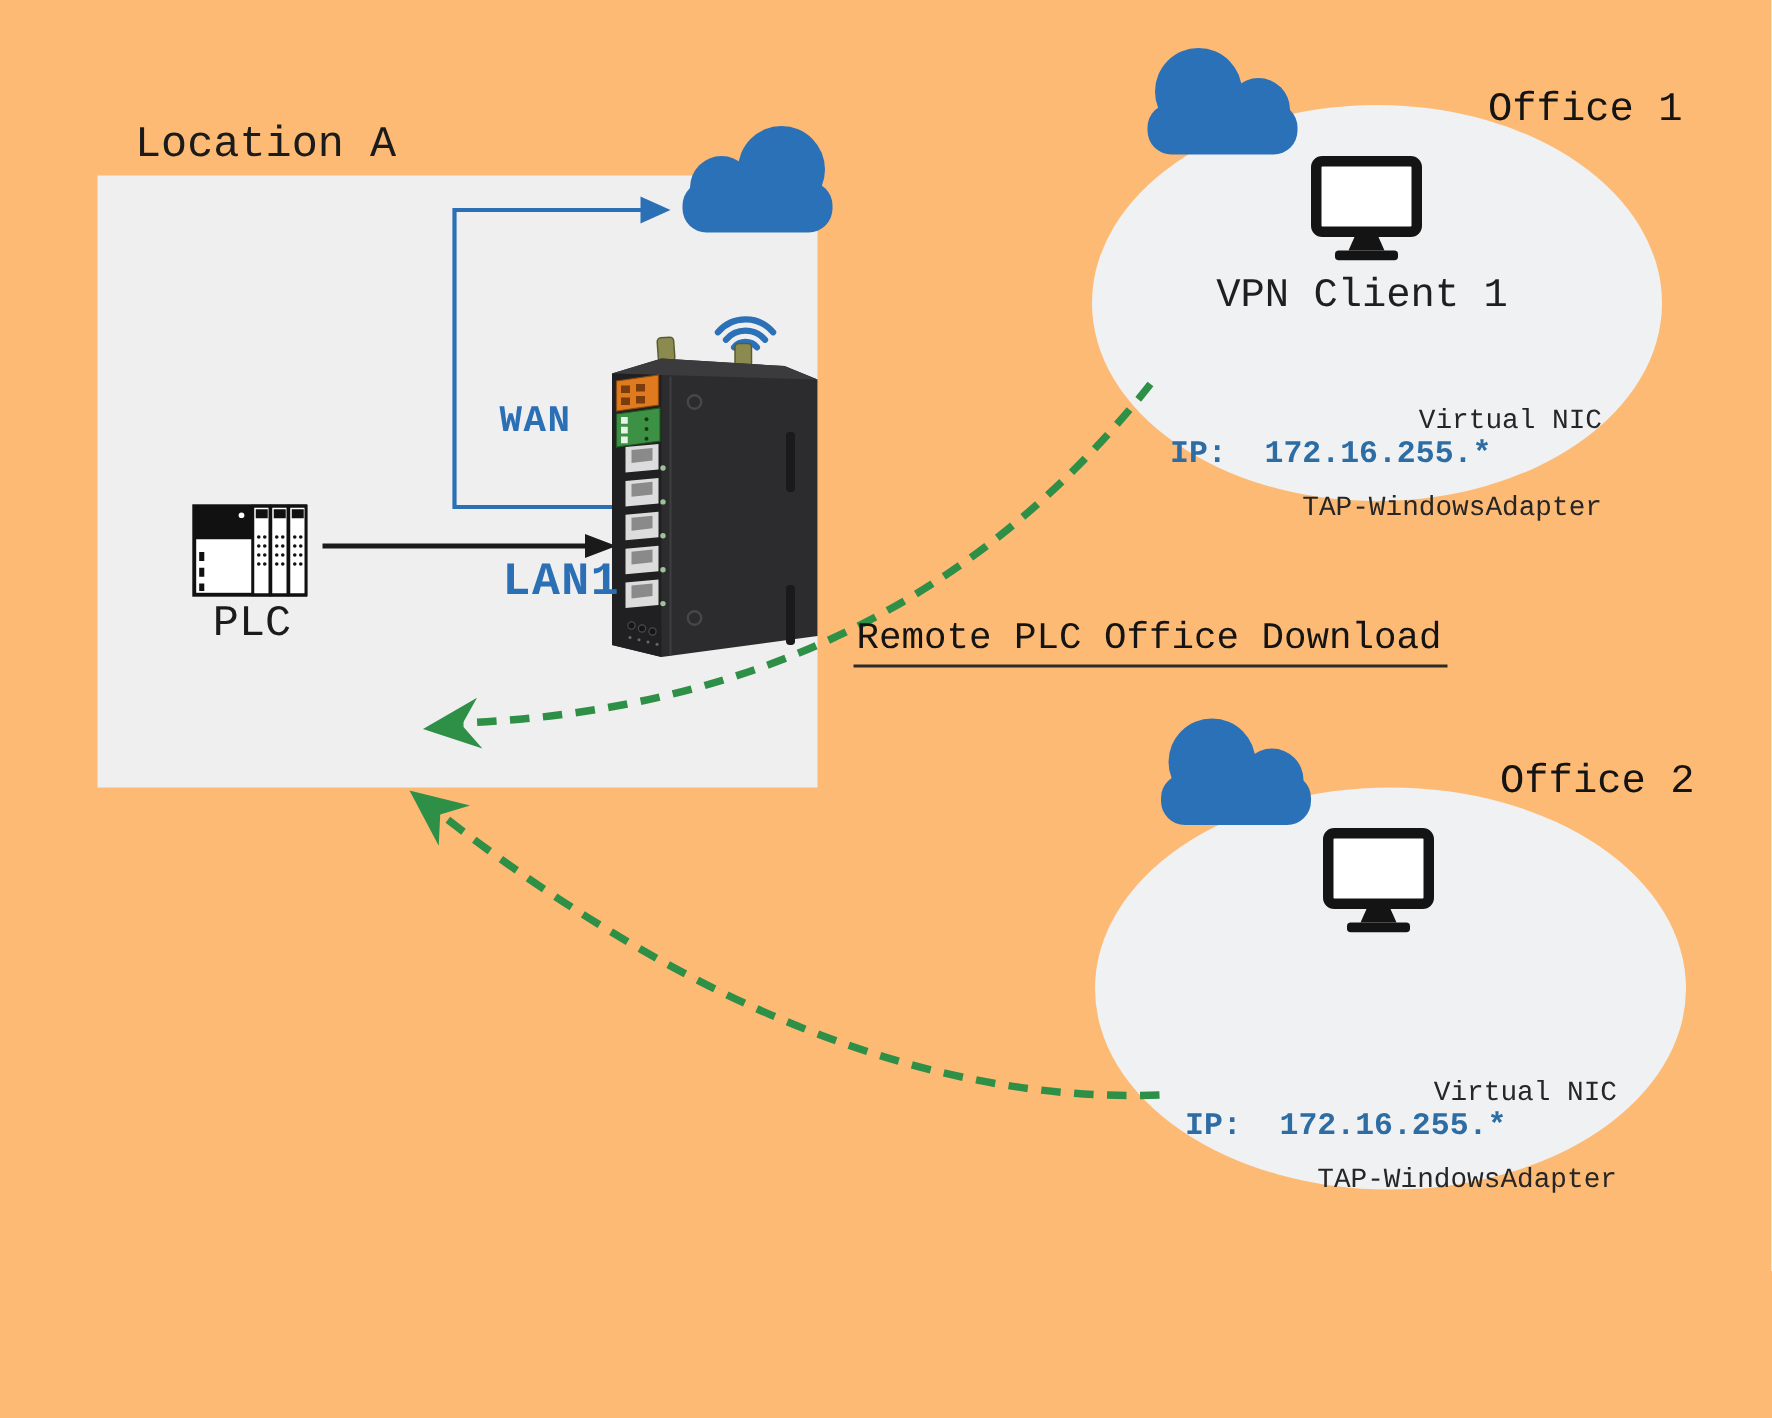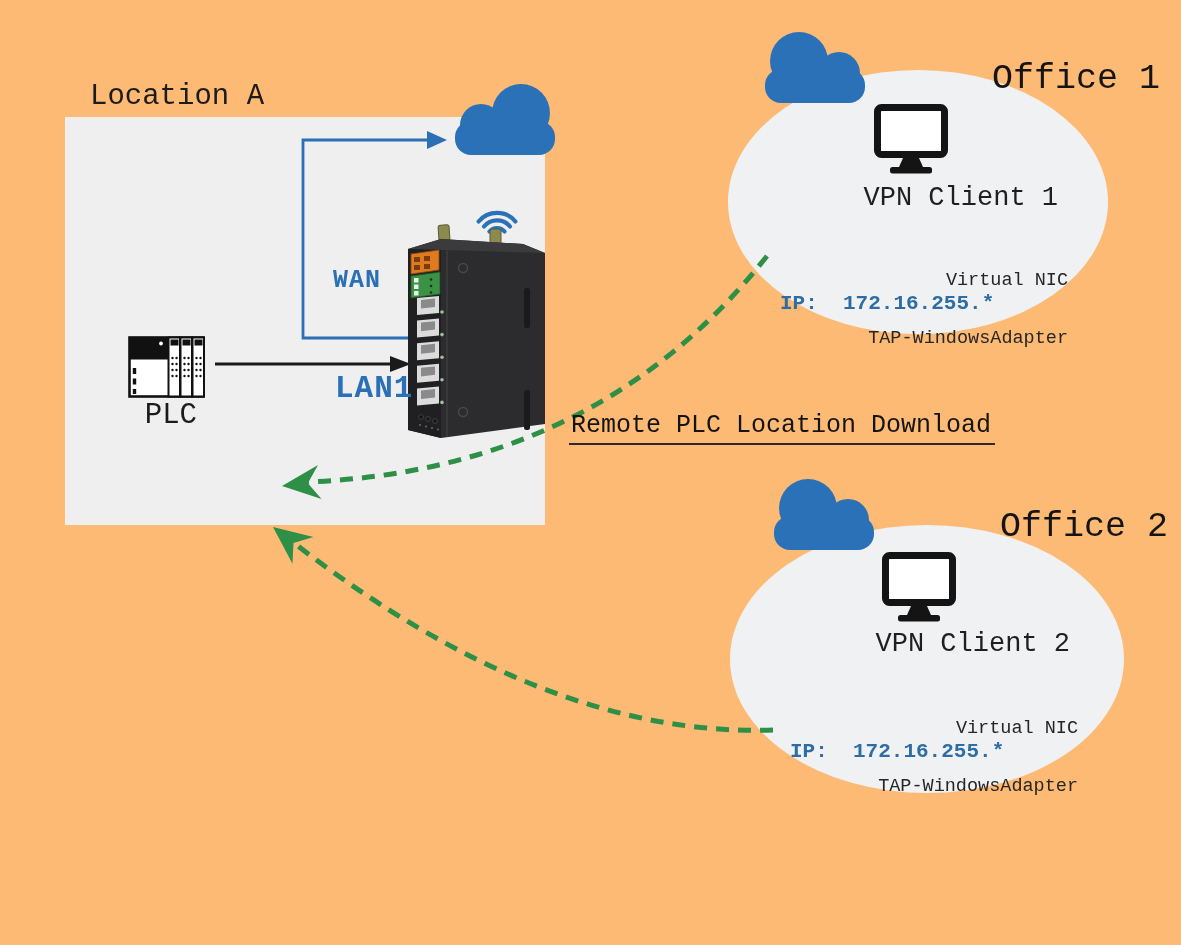--- a/index.html
+++ b/index.html
@@ -5,27 +5,27 @@
   html,body { margin:0; padding:0; background:#ffffff; }
   .canvas {
     position:relative; width:1181px; height:945px; background:#fdba74;
     overflow:hidden; font-family:Liberation Mono, monospace;
   }
   .art { position:absolute; left:0; top:0; }
   .t { position:absolute; color:#1b1b1b; white-space:pre; }
   .loc-title   { left:90px;  top:80px;  font-size:29px; }
   .wan-label   { left:333px; top:266px; font-size:25px; font-weight:700; color:#2b6fb5; letter-spacing:1px; }
   .lan-label   { left:335px; top:371px; font-size:31px; font-weight:700; color:#2b6fb5; letter-spacing:1px; }
-  .plc-label   { left:119px; top:399px; width:78px; text-align:right; font-size:29px; }
+  .plc-label   { left:129px; top:399px; width:78px; text-align:center; font-size:29px; }
   .remote-label{ left:569px; top:411px; font-size:25px; color:#141414;
                  border-bottom:2.5px solid #2b2b2b; padding:0 4px 3px 2px; }
-  .office-title{ font-size:35px; color:#141414; }
+  .office-title{ font-size:27px; color:#141414; }
   .o1-title { left:992px;  top:59px;  }
   .o2-title { left:1000px; top:507px; }
-  .client-label { width:300px; text-align:right; font-size:27px; color:#1f1f1f; }
+  .client-label { width:300px; text-align:center; font-size:27px; color:#1f1f1f; }
   .o1-client { left:758px; top:183px; }
   .o2-client { left:770px; top:629px; }
   .nic-block { width:300px; text-align:right; font-size:18.5px; line-height:1.05; color:#262626; }
   .o1-nic { left:768px; top:232px; }
   .o2-nic { left:778px; top:680px; }
   .ip-label { width:300px; font-size:21px; font-weight:700; color:#2e6da4; }
   .o1-ip { left:780px; top:292px; }
   .o2-ip { left:790px; top:740px; }
 </style>
 </head>
@@ -200,31 +200,30 @@
     </g>
 
     <use href="#monitor" xlink:href="#monitor" transform="translate(874,104)"></use>
     <use href="#monitor" xlink:href="#monitor" transform="translate(882,552)"></use>
   </svg>
 
   <div class="t loc-title">Location A</div>
   <div class="t wan-label">WAN</div>
   <div class="t lan-label">LAN1</div>
   <div class="t plc-label">PLC</div>
-  <div class="t remote-label">Remote PLC Location Download</div>
+  <div class="t remote-label">Remote PLC Office Download</div>
 
   <div class="t office-title o1-title">Office 1</div>
   <div class="t client-label o1-client">VPN Client 1</div>
   <div class="t nic-block o1-nic">
     <div>Virtual NIC</div>
     <div>TAP-WindowsAdapter</div>
   </div>
   <div class="t ip-label o1-ip">IP:  172.16.255.*</div>
 
   <div class="t office-title o2-title">Office 2</div>
-  <div class="t client-label o2-client">VPN Client 2</div>
   <div class="t nic-block o2-nic">
     <div>Virtual NIC</div>
     <div>TAP-WindowsAdapter</div>
   </div>
   <div class="t ip-label o2-ip">IP:  172.16.255.*</div>
 
 </div>
 
 </body></html>

